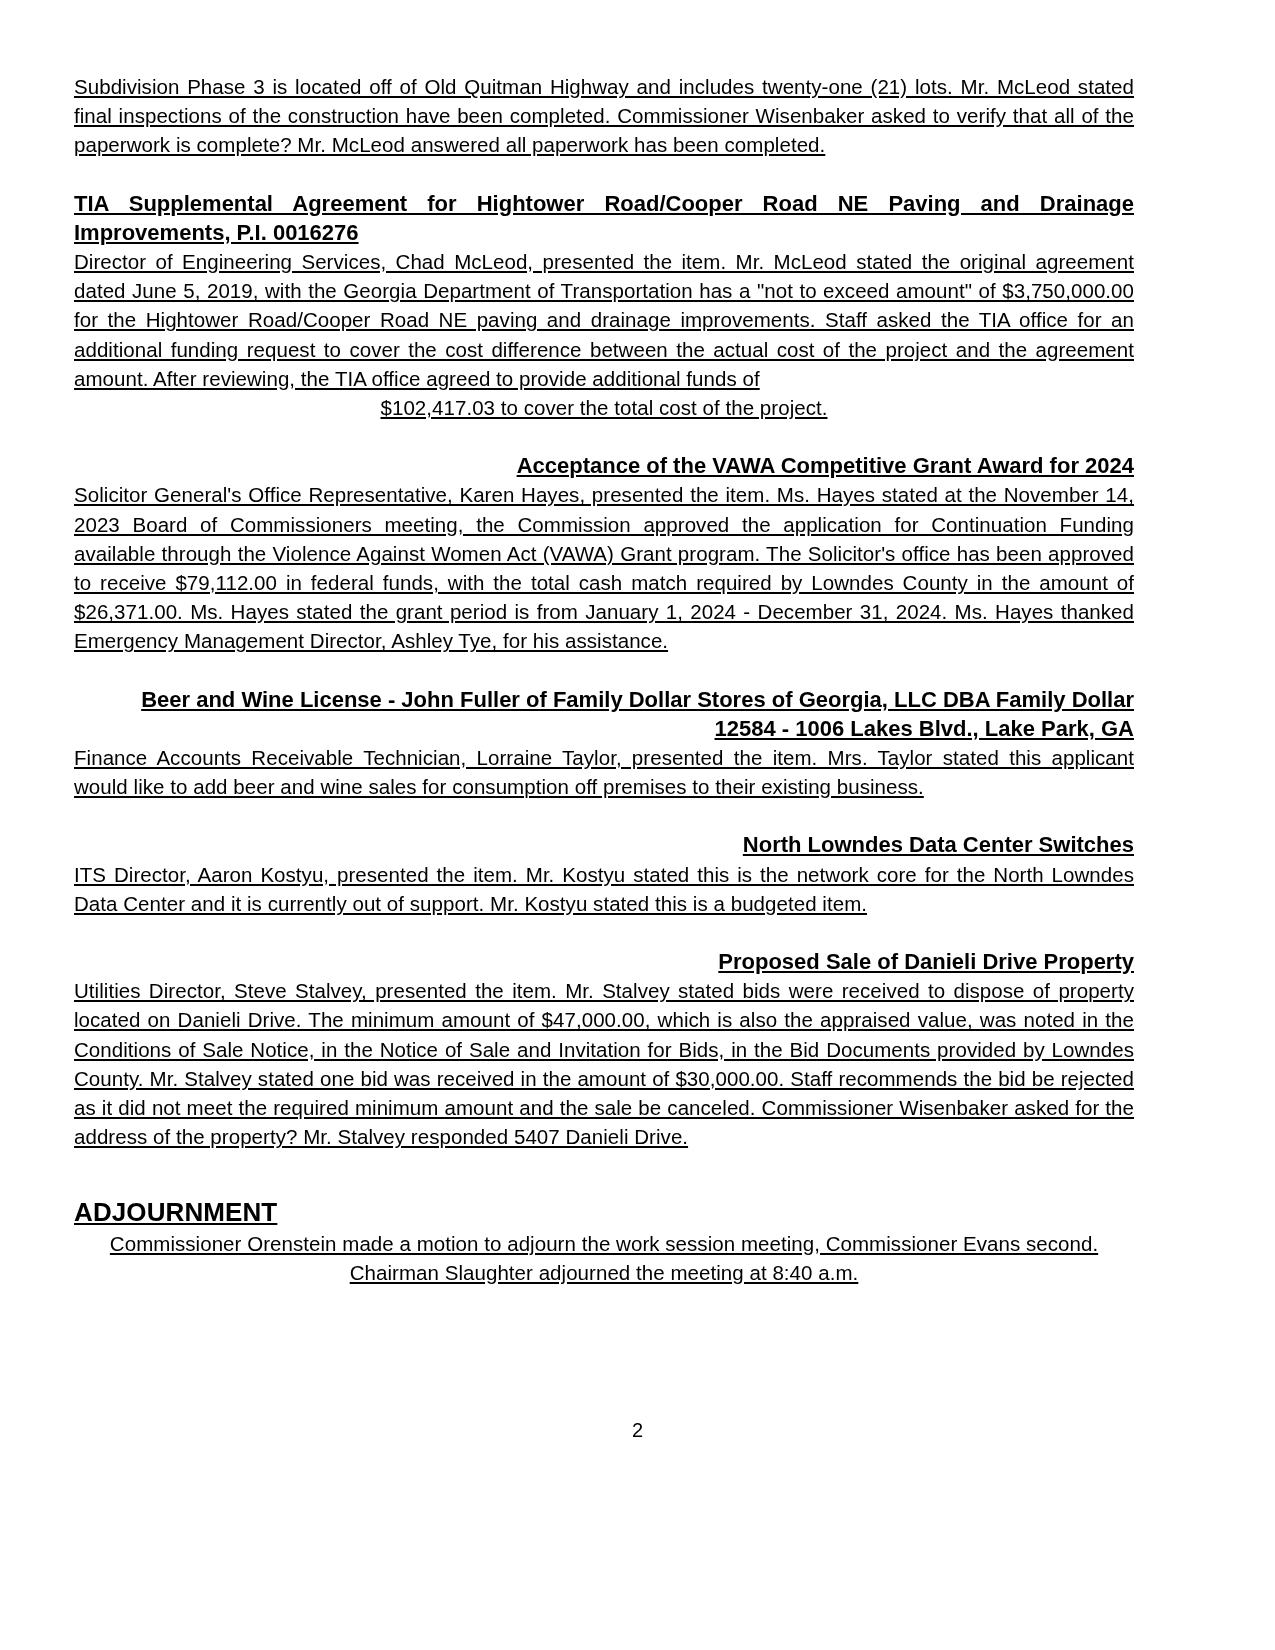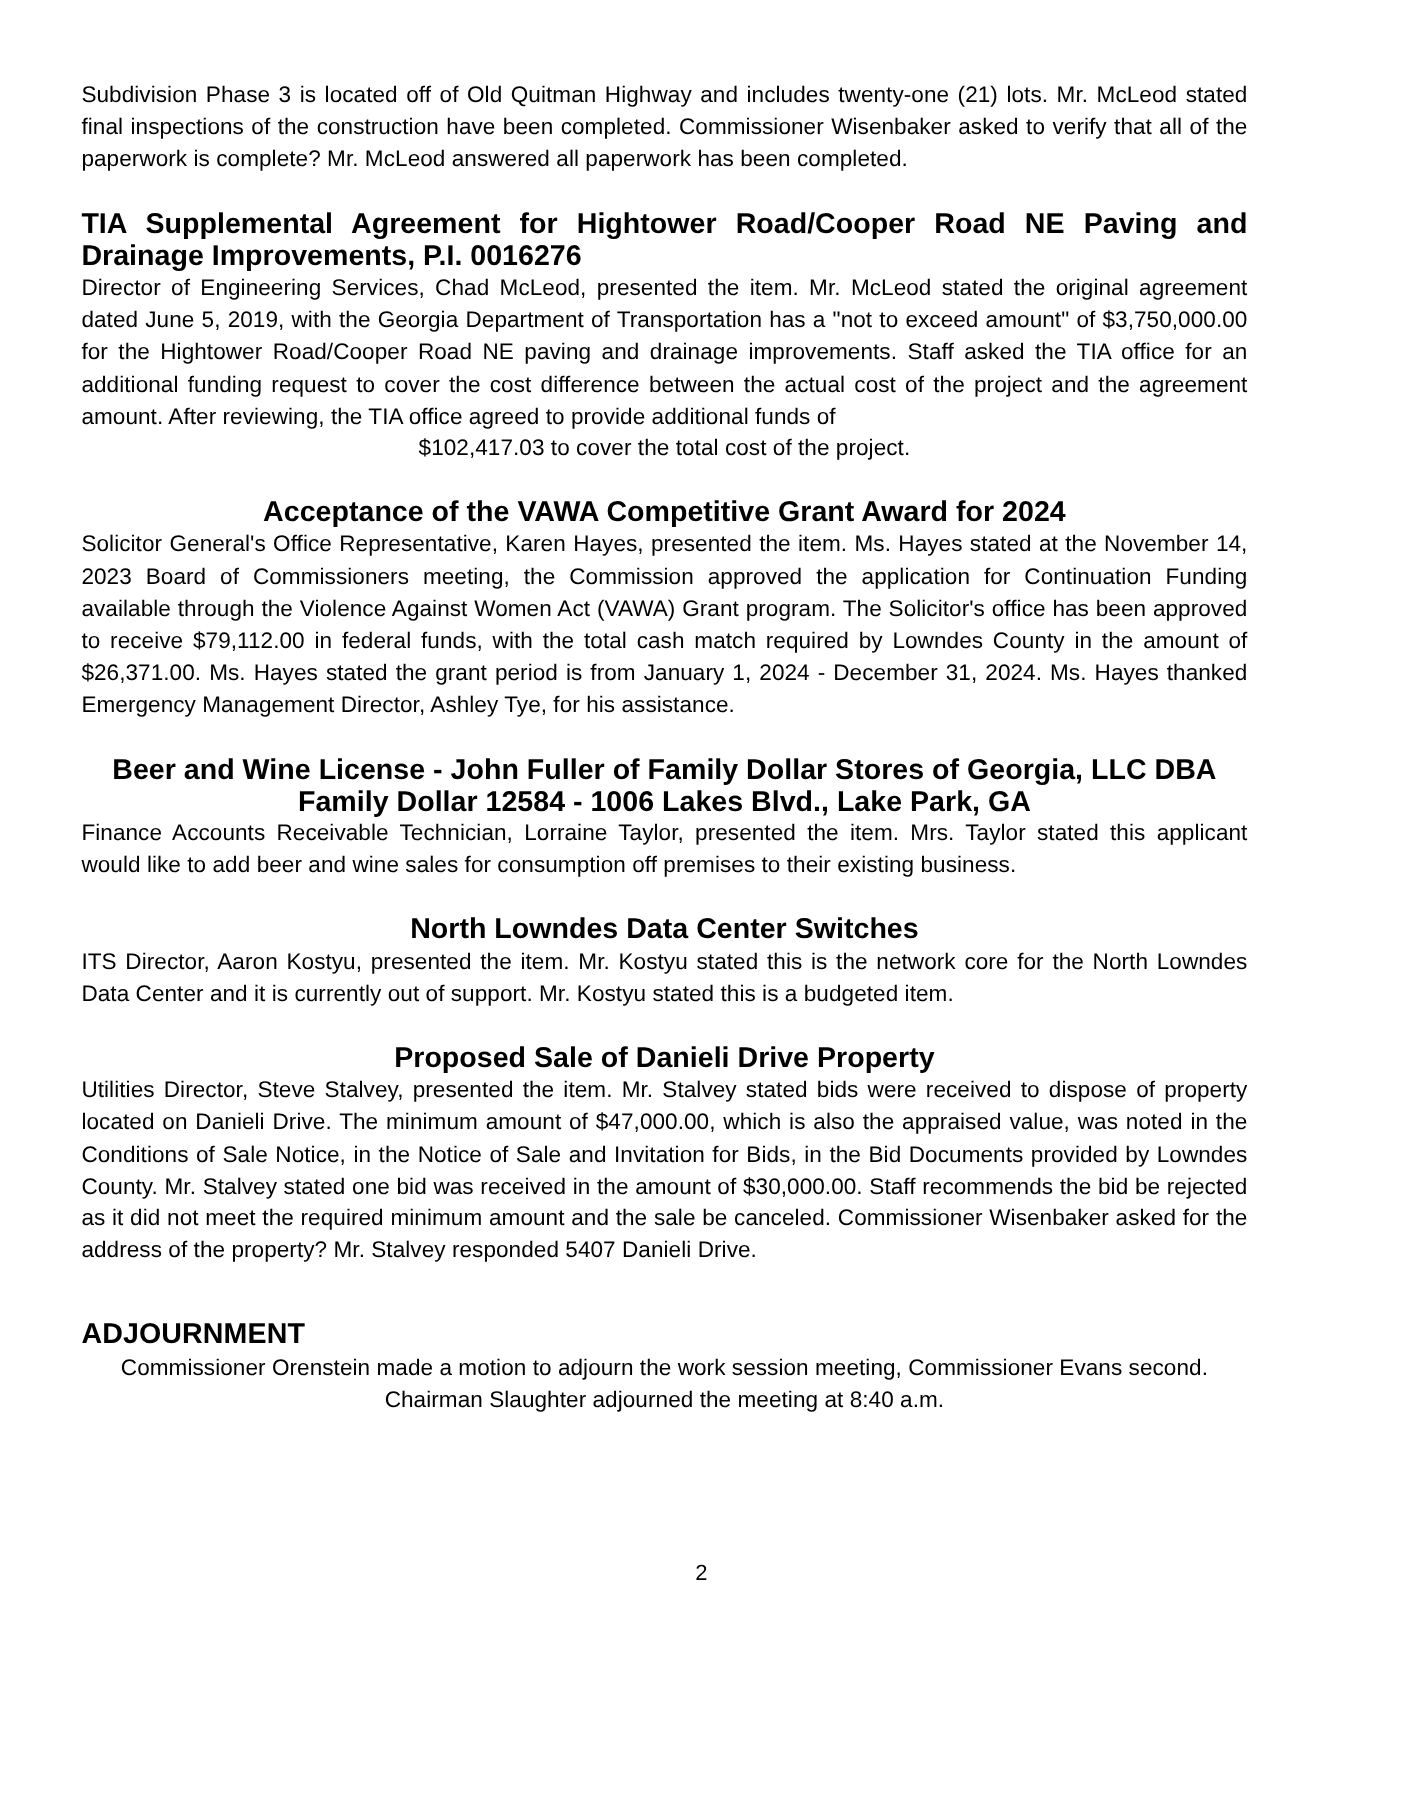--- a/index.html
+++ b/index.html
@@ -17,20 +17,21 @@
     width: 1275px;
     height: 1650px;
     margin: 0 auto;
     background: #ffffff;
     box-sizing: border-box;
     padding: 72px 118px 0 74px;
     overflow: hidden;
   }
   .doc-body {
     width: 1060px;
+    text-decoration: underline;
   }
   p.para {
     margin: 0;
     font-size: 20.5px;
     line-height: 29.2px;
     text-align: justify;
     text-justify: inter-word;
     letter-spacing: 0.05px;
   }
   p.para.nojust {
@@ -40,28 +41,28 @@
     margin-top: 0;
   }
   .gap {
     height: 29px;
   }
   .gap-sm {
     height: 14px;
   }
   h3.subhead {
     margin: 0;
-    font-size: 26px;
+    font-size: 22px;
     line-height: 29.2px;
     font-weight: bold;
     text-align: justify;
     text-justify: inter-word;
   }
   h3.subhead.nojust {
-    text-align: center;
+    text-align: right;
   }
   h2.bighead {
     margin: 0;
     font-size: 26px;
     line-height: 34px;
     font-weight: bold;
     text-align: left;
     letter-spacing: 0.1px;
   }
   .page-number {

